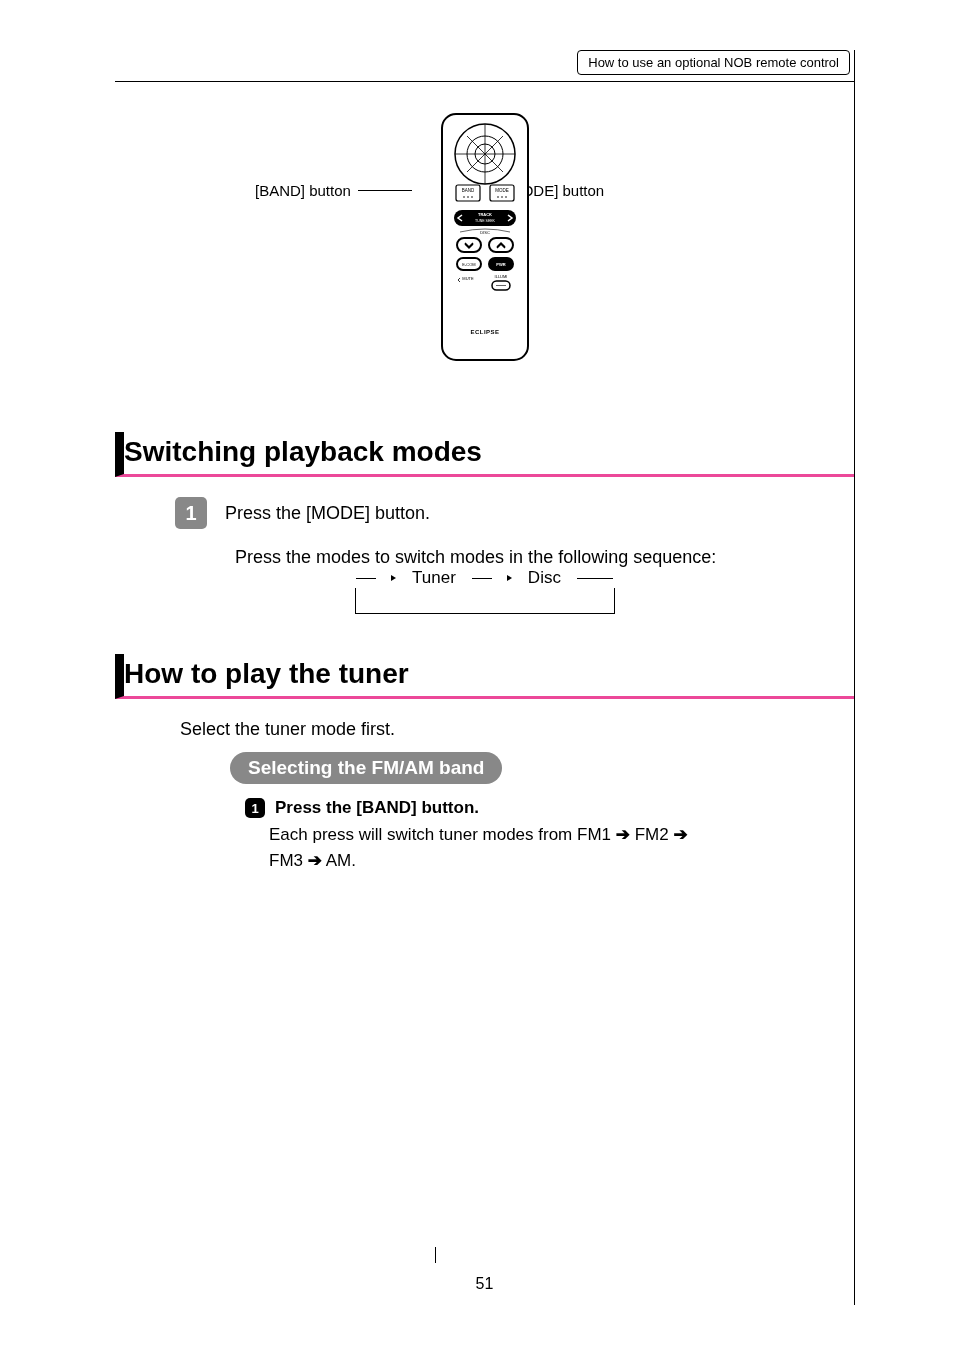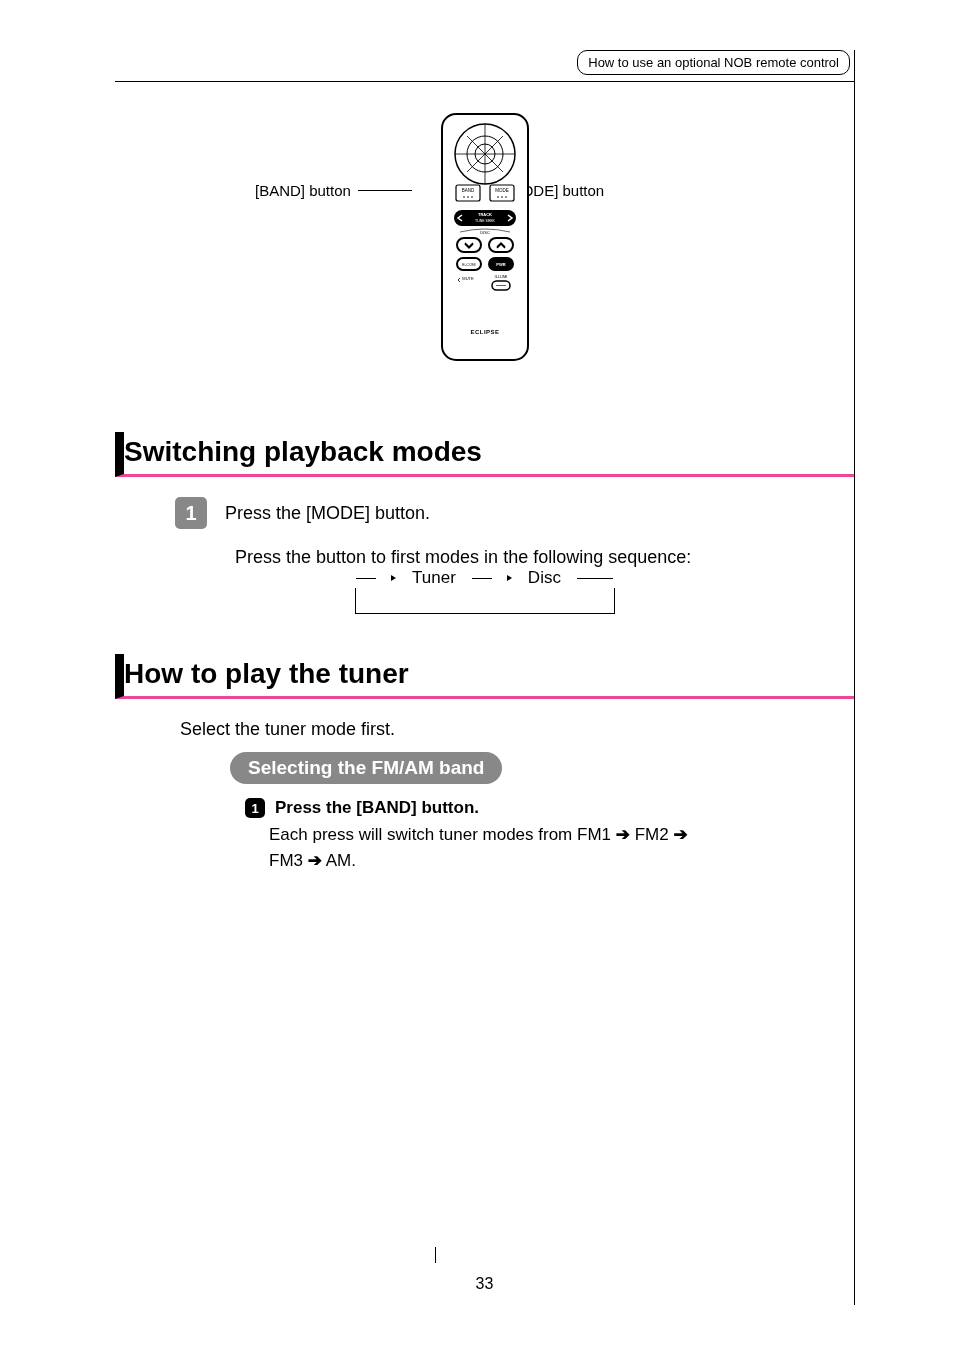--- a/index.html
+++ b/index.html
@@ -23,21 +23,21 @@
   .header-area {
     position: relative;
     height: 32px;
     border-bottom: 1px solid #000;
   }
   .header-pill {
     position: absolute;
     right: 4px;
     top: 0;
     border: 1px solid #000;
-    border-radius: 10px;
+    border-radius: 4px;
     padding: 4px 10px;
     font-size: 13px;
     margin-left: 36px;
   }
   .remote-section {
     position: relative;
     height: 310px;
     margin-top: 30px;
   }
   .remote-svg-wrap {
@@ -296,21 +296,21 @@
   </div>
 
   
   <h2 class="section-heading">Switching playback modes</h2>
 
   <div class="step-row">
     <div class="step-num">1</div>
     <div class="step-text">Press the [MODE] button.</div>
   </div>
 
-  <p class="body-para">Press the button to first modes in the following sequence:</p>
+  <p class="body-para">Press the modes to switch modes in the following sequence:</p>
 
   <div class="flow-box-wrap">
     <div class="flow-box">
       <div class="flow-labels">
         <span class="arrow-line"></span>
           <span class="arrow-head"></span>
         <span>Tuner</span>
         <span class="arrow-line"></span>
           <span class="arrow-head"></span>
         <span>Disc</span>
@@ -331,15 +331,15 @@
       <div class="substep-num">1</div>
       <span>Press the [BAND] button.</span>
     </div>
     <div class="substep-body">
       <span>Each press will switch tuner modes from FM1 </span><span class="arrow-bold">➔</span><span> FM2 </span><span class="arrow-bold">➔</span><br>
       <span>FM3 </span><span class="arrow-bold">➔</span><span> AM.</span>
     </div>
   </div>
 
   <div class="page-num-rule"></div>
-  <div class="page-num">33</div>
+  <div class="page-num">51</div>
 
 </div>
 
 </body></html>

